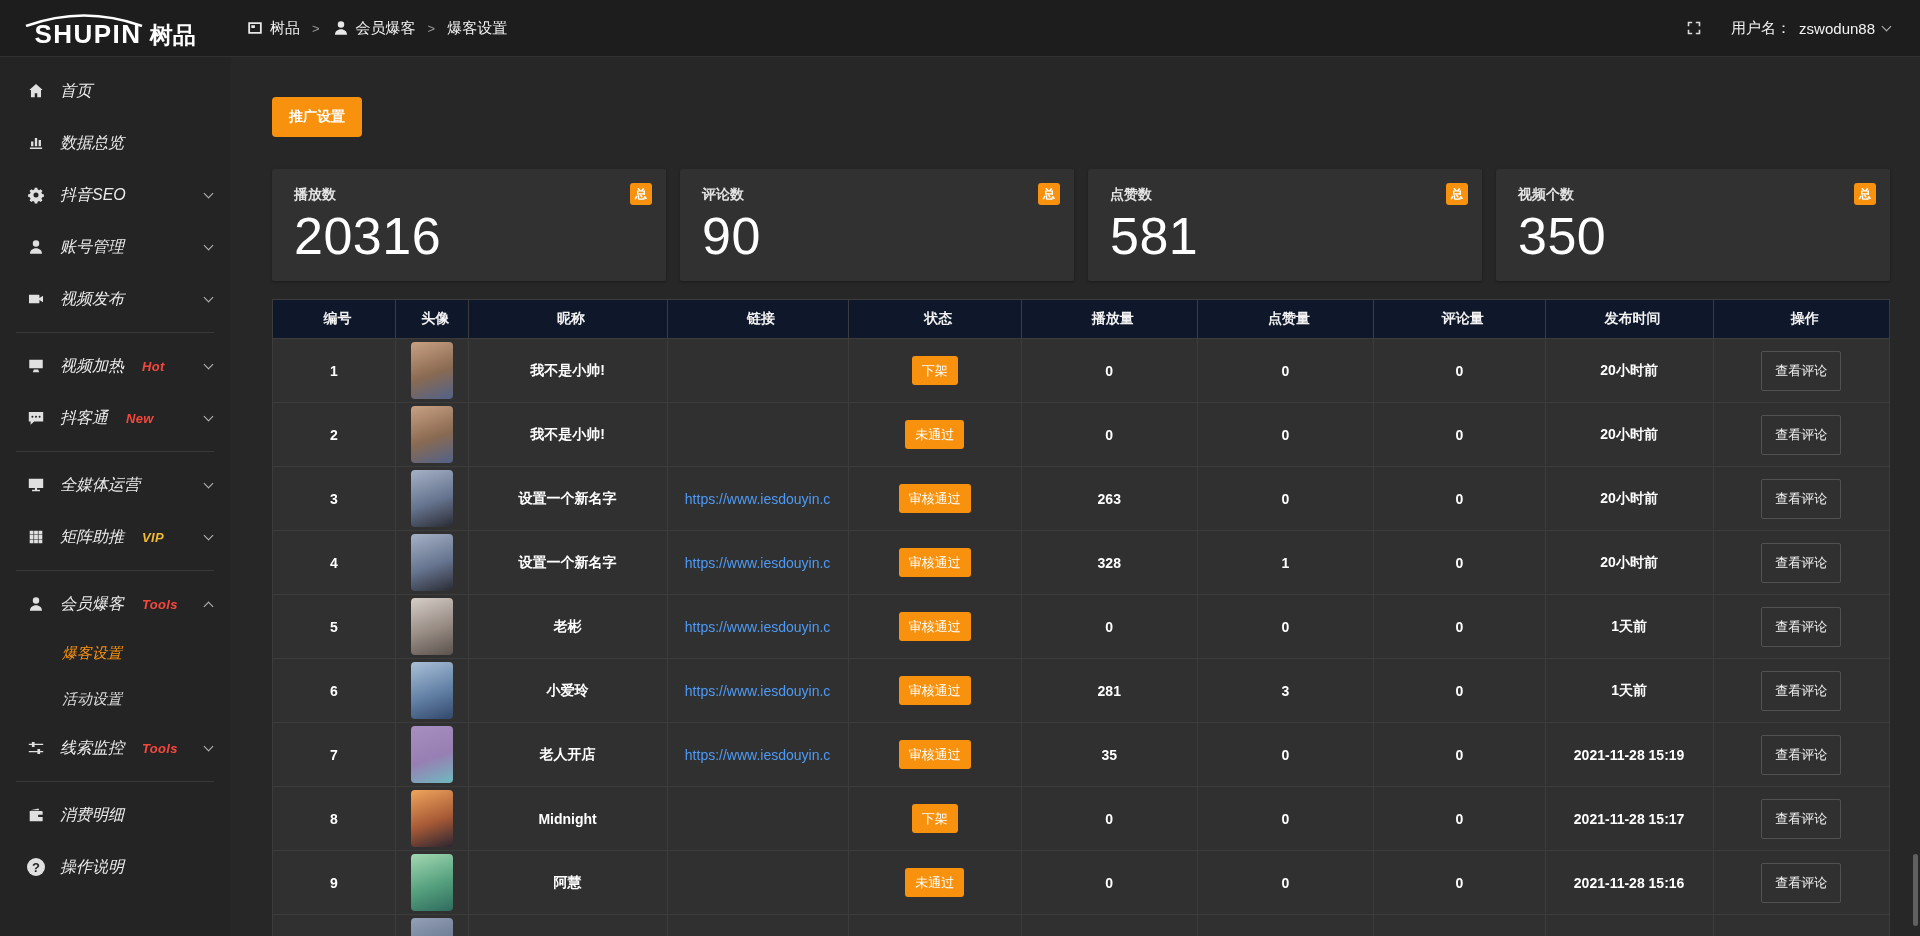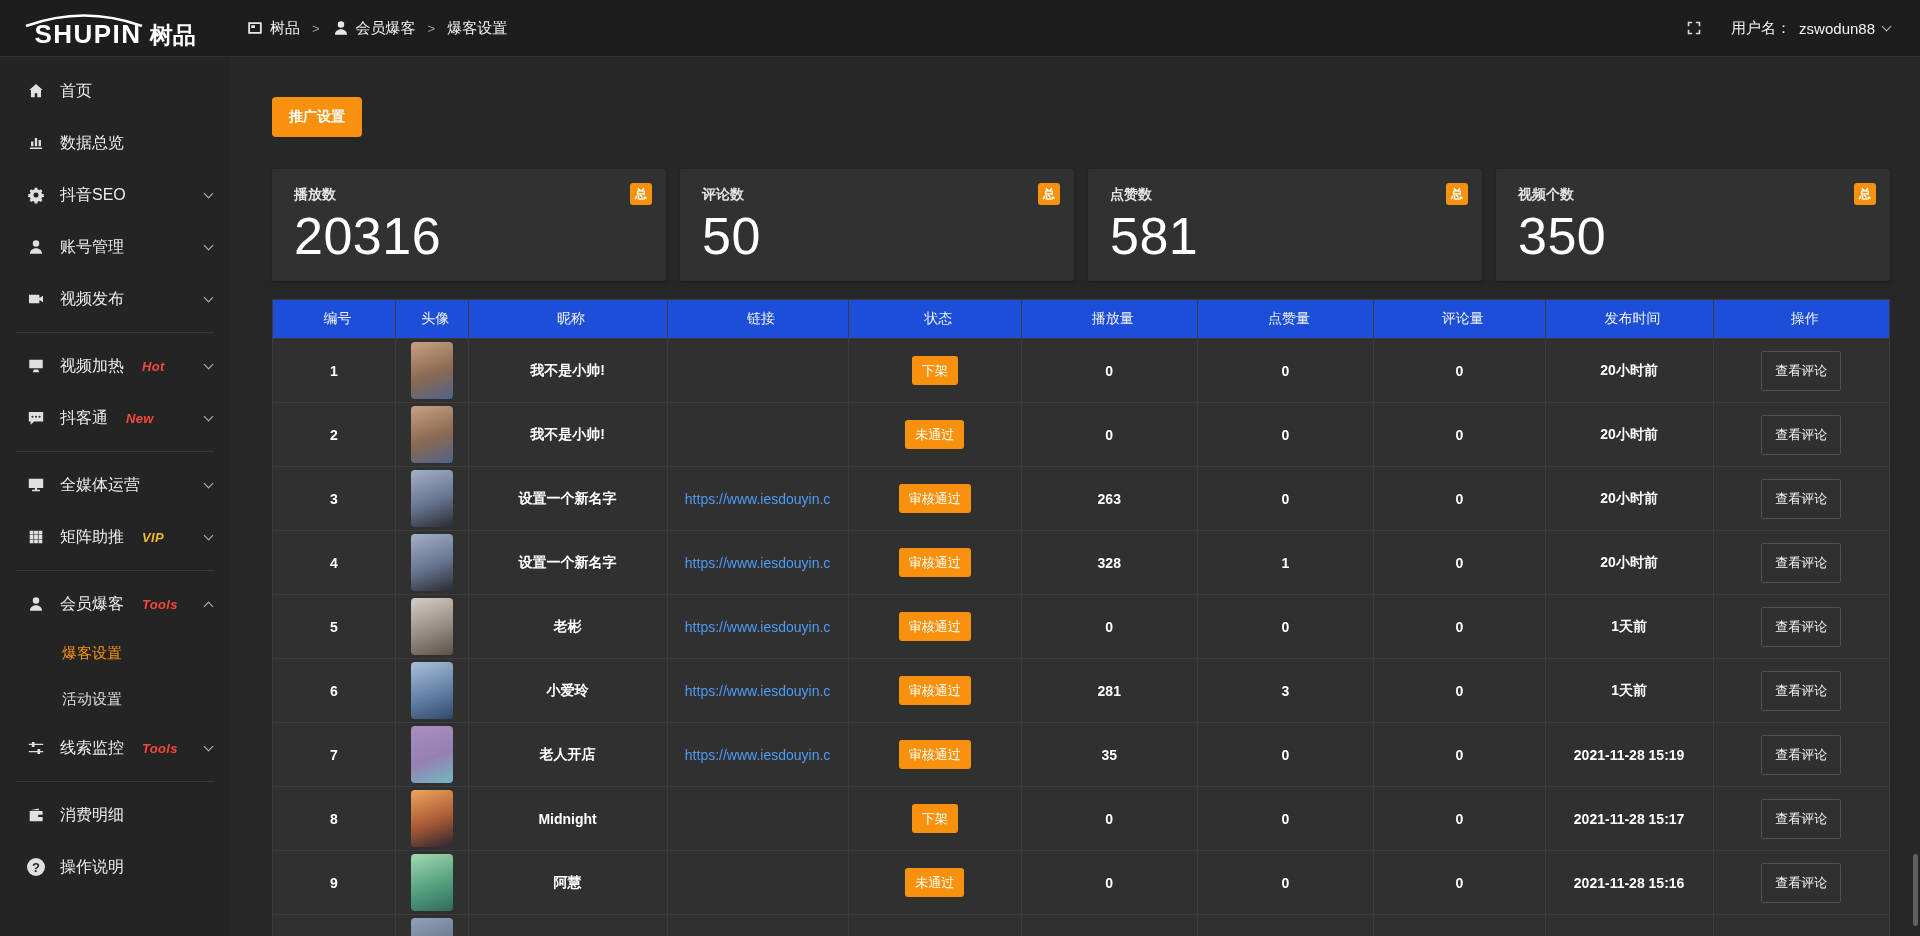--- a/index.html
+++ b/index.html
@@ -29,41 +29,41 @@
   .crumb-sep{color:#9a9a9a;font-size:13px;}
   .header-right{margin-left:auto;margin-right:30px;display:flex;gap:28px;font-size:15px;}
   .fs-btn{display:flex;color:#d8d8d8;cursor:pointer;}
   .user-menu{display:flex;align-items:center;gap:8px;cursor:pointer;color:#f2f2f2;}
   .chev{display:inline-block;width:7px;height:7px;border-right:1.7px solid #b8b8b8;border-bottom:1.7px solid #b8b8b8;transform:rotate(45deg);margin-top:-3px;}
   .chev.up{transform:rotate(-135deg);margin-top:4px;}
   
   .sidebar{position:absolute;top:57px;left:0;bottom:0;width:230px;background:#242424;padding-top:8px;}
   .side-item{height:52px;display:flex;align-items:center;gap:14px;padding:0 18px 0 26px;font-size:16px;color:#ececec;cursor:pointer;}
   .side-item .icon{width:20px;display:flex;justify-content:center;color:#e0e0e0;flex:0 0 20px;}
-  .side-item .label{white-space:nowrap;}
+  .side-item .label{white-space:nowrap;font-style:italic;}
   .side-item.sub{height:46px;padding-left:62px;font-size:15px;color:#dedede;}
   .side-item.active .label{color:var(--accent);}
   .side-badge{font-style:italic;font-weight:700;font-size:13px;margin-left:4px;letter-spacing:.3px;}
   .side-badge.red{color:var(--badge-red);}
   .side-badge.gold{color:var(--badge-gold);}
   .side-item .chev{margin-left:auto;}
   .side-divider{height:1px;background:#383838;margin:7px 16px;}
   .qmark{width:18px;height:18px;border-radius:50%;background:#e0e0e0;color:#242424;font-weight:700;font-size:13px;display:inline-flex;align-items:center;justify-content:center;}
   
   .main{position:absolute;left:230px;top:57px;right:0;bottom:0;padding:0 30px 0 42px;overflow:hidden;}
   .promo-btn{margin-top:40px;background:var(--accent);border:none;border-radius:4px;color:#fff;font-size:14px;font-weight:700;padding:11px 17px;cursor:pointer;font-family:Liberation Serif, serif;}
   .stats{display:flex;gap:14px;margin-top:32px;}
   .stat-card{flex:1;background:#313131;border-radius:2px;height:112px;position:relative;padding:17px 22px;box-shadow:0 1px 3px rgba(0,0,0,.35);}
   .stat-label{font-size:14px;font-weight:700;color:#e4e4e4;}
   .stat-value{font-size:52px;color:#fff;margin-top:2px;letter-spacing:.5px;}
   .stat-badge{position:absolute;top:14px;right:14px;background:var(--accent);color:#fff;font-size:12px;font-weight:700;line-height:1;padding:5px 5px;border-radius:3px;}
   
   .table-wrap{margin-top:18px;}
   table{width:100%;border-collapse:collapse;table-layout:fixed;background:#303030;}
-  th{height:39px;background:#1d4ed8;border:1px solid #3c3c3c;font-size:14px;font-weight:400;color:#f2f2f2;padding-left:8px;}
+  th{height:39px;background:#0f172a;border:1px solid #3c3c3c;font-size:14px;font-weight:700;color:#f2f2f2;padding-left:8px;}
   td{height:64px;border:1px solid #3c3c3c;text-align:center;vertical-align:middle;font-size:14px;font-weight:700;color:#fff;padding:0 6px;overflow:hidden;white-space:nowrap;}
   .avatar{width:42px;height:57px;border-radius:4px;margin:0 auto;}
   a.row-link{color:var(--link);font-weight:400;text-decoration:none;display:block;overflow:hidden;white-space:nowrap;text-align:center;}
   .status-btn{display:inline-block;background:var(--accent);color:#fff;font-weight:400;font-size:13px;padding:8px 10px;border-radius:3px;cursor:pointer;line-height:1;}
   .view-btn{background:transparent;border:1px solid #515151;border-radius:2px;color:#f2f2f2;font-size:13px;font-weight:400;padding:10px 13px;cursor:pointer;font-family:inherit;}
   .scroll-thumb{position:absolute;right:2px;bottom:10px;width:5px;height:72px;border-radius:3px;background:#606060;}
 </style>
 </head>
 <body>
 
@@ -246,21 +246,21 @@
 <main class="main">
   <button class="promo-btn">推广设置</button>
   <div class="stats" id="stats-row">
       <div class="stat-card">
         <div class="stat-label">播放数</div>
         <div class="stat-value">20316</div>
         <span class="stat-badge">总</span>
       </div>
       <div class="stat-card">
         <div class="stat-label">评论数</div>
-        <div class="stat-value">50</div>
+        <div class="stat-value">90</div>
         <span class="stat-badge">总</span>
       </div>
       <div class="stat-card">
         <div class="stat-label">点赞数</div>
         <div class="stat-value">581</div>
         <span class="stat-badge">总</span>
       </div>
       <div class="stat-card">
         <div class="stat-label">视频个数</div>
         <div class="stat-value">350</div>

